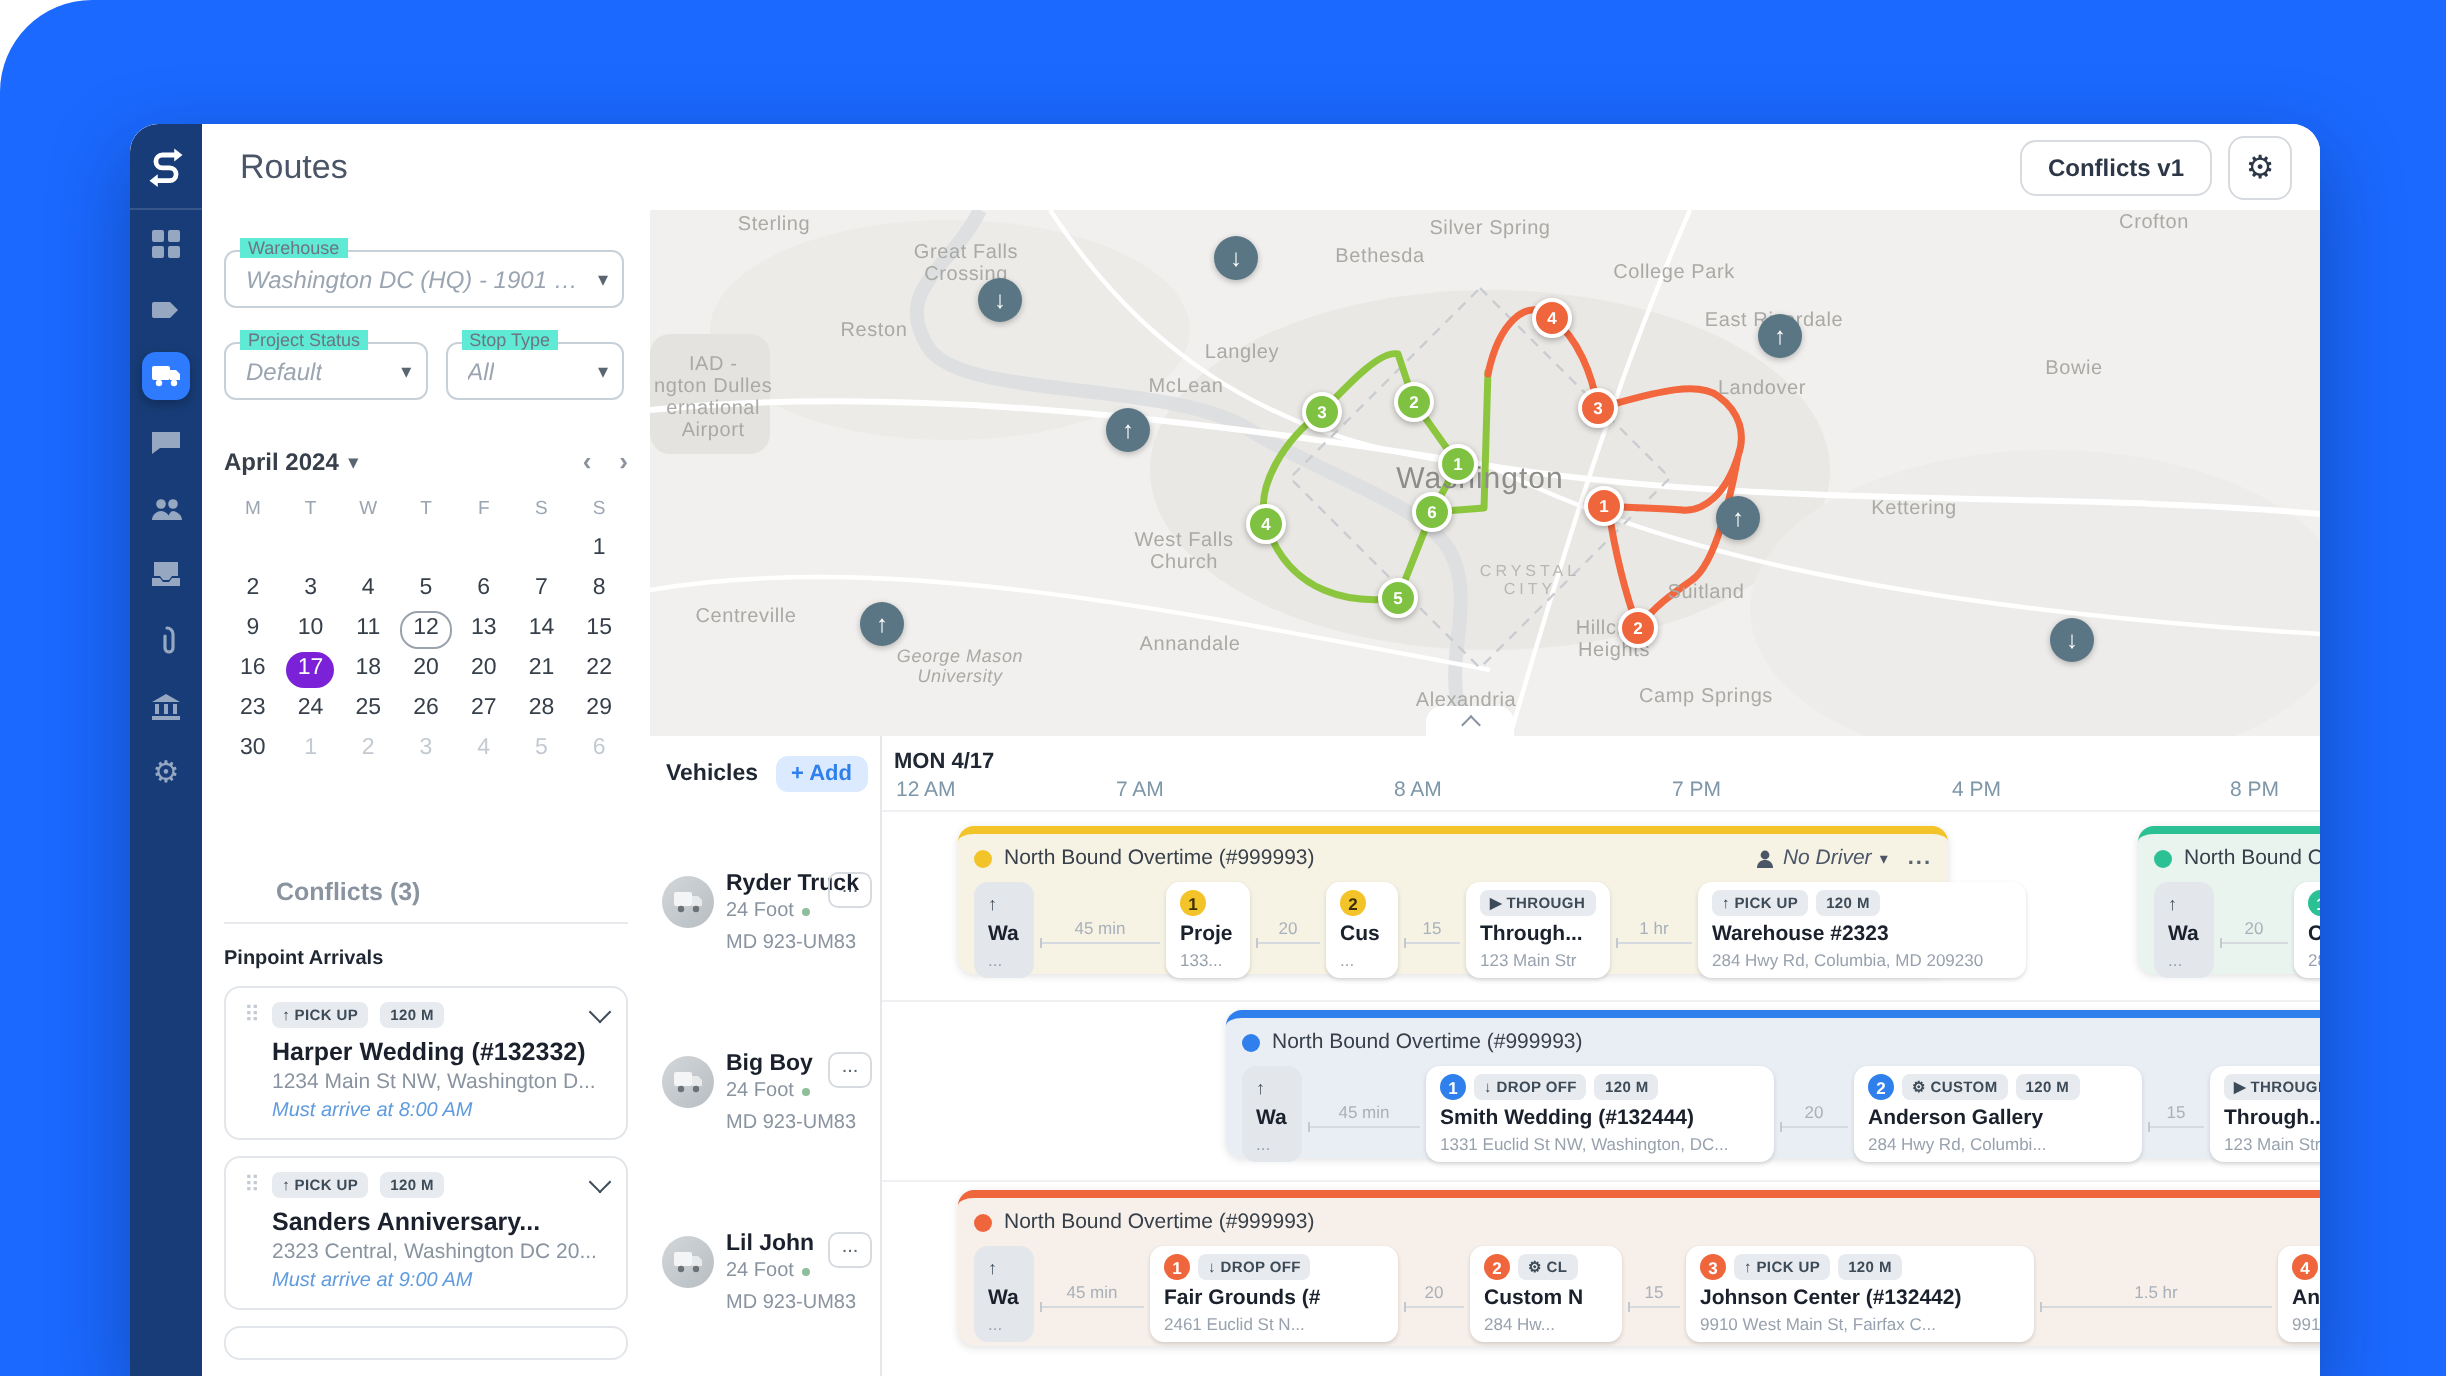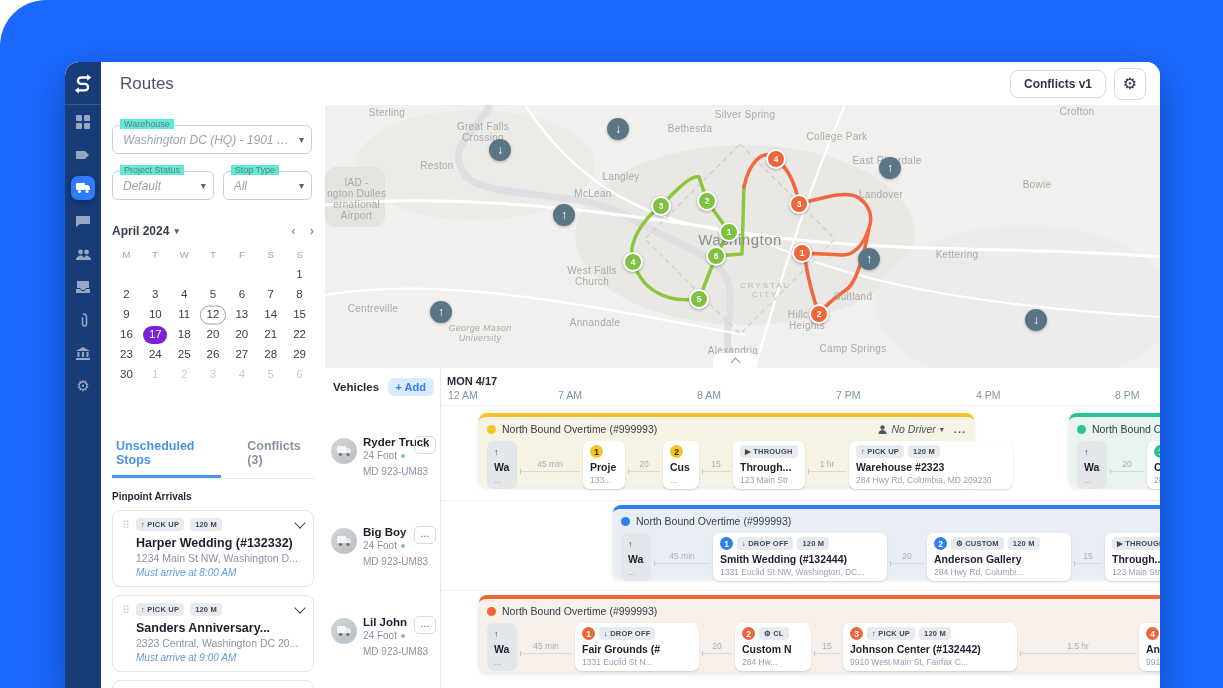--- a/index.html
+++ b/index.html
@@ -278,21 +278,20 @@
             <div class="dc muted">2</div>
             <div class="dc muted">3</div>
             <div class="dc muted">4</div>
             <div class="dc muted">5</div>
             <div class="dc muted">6</div>
           </div>
       </div>
 
       <div class="abs" style="left:11px;top:318px;width:202px;">
         <div class="tabs">
-          <div class="tab active">Unscheduled Stops</div>
           <div class="tab" style="margin-left:22px;">Conflicts (3)</div>
         </div>
         <div class="pp-title">Pinpoint Arrivals</div>
         <div>
 
             <div class="ppcard">
               <div class="pprow">
                 <span class="handle">⠿</span>
                 <span class="pill">↑ PICK UP</span>
                 <span class="pill">120 M</span>
@@ -678,21 +677,21 @@
             <div class="conn" style="width:52px;">
                 <span class="clabel">45 min</span>
                 <span class="cline"></span>
               </div>
             <div class="scard" style="width:110px;">
               <div class="sbadges">
                   <span class="numchip o">1</span>
                   <span class="pill">↓ DROP OFF</span>
                 </div>
               <div class="stitle">Fair Grounds (#</div>
-              <div class="ssub">1331 Euclid St N...</div>
+              <div class="ssub">2461 Euclid St N...</div>
             </div>
             <div class="conn" style="width:30px;">
                 <span class="clabel">20</span>
                 <span class="cline"></span>
               </div>
             <div class="scard" style="width:62px;">
               <div class="sbadges">
                   <span class="numchip o">2</span>
                   <span class="pill">⚙ CL</span>
                 </div>

